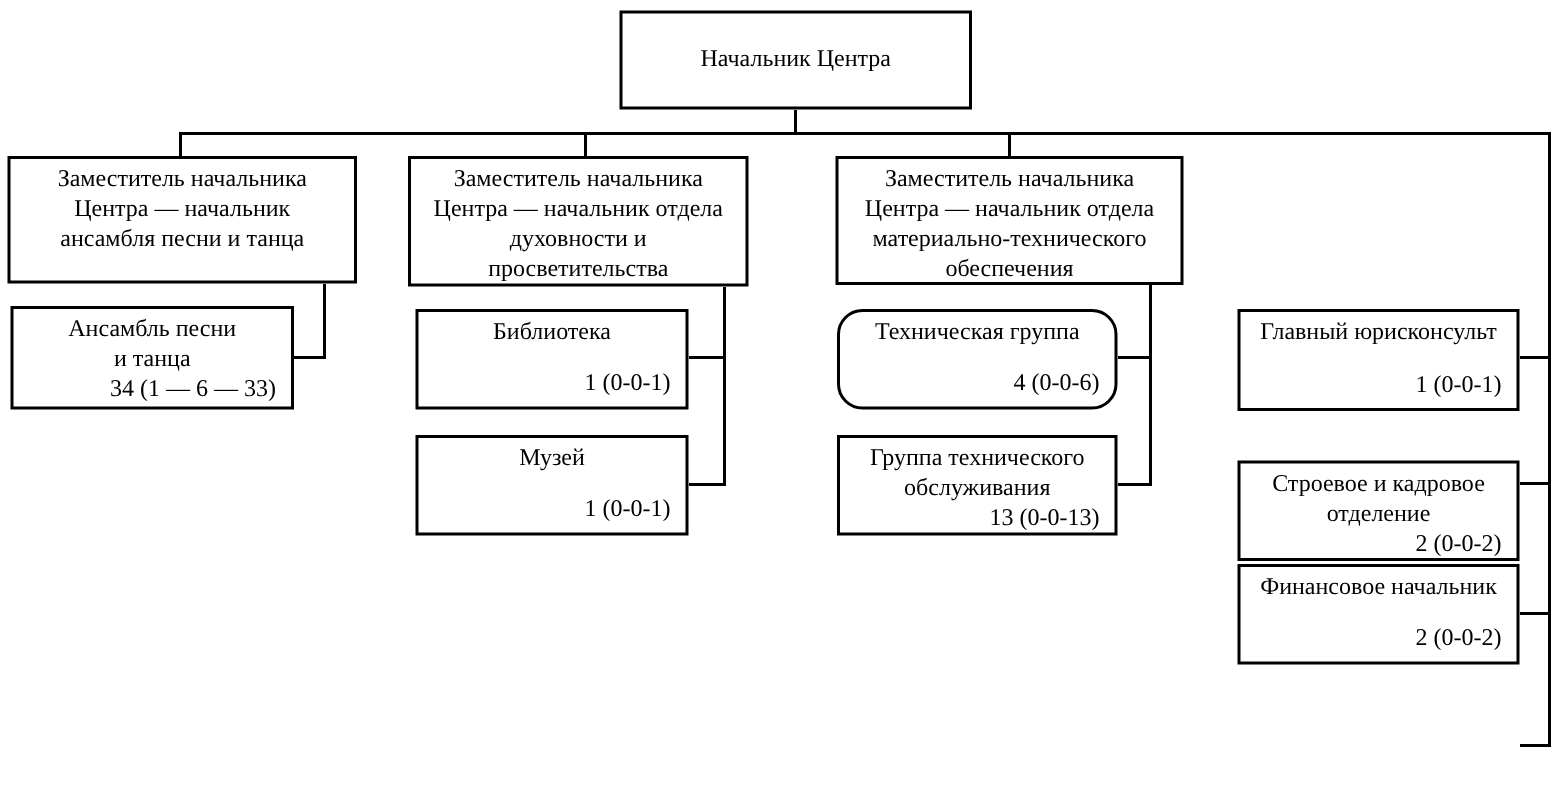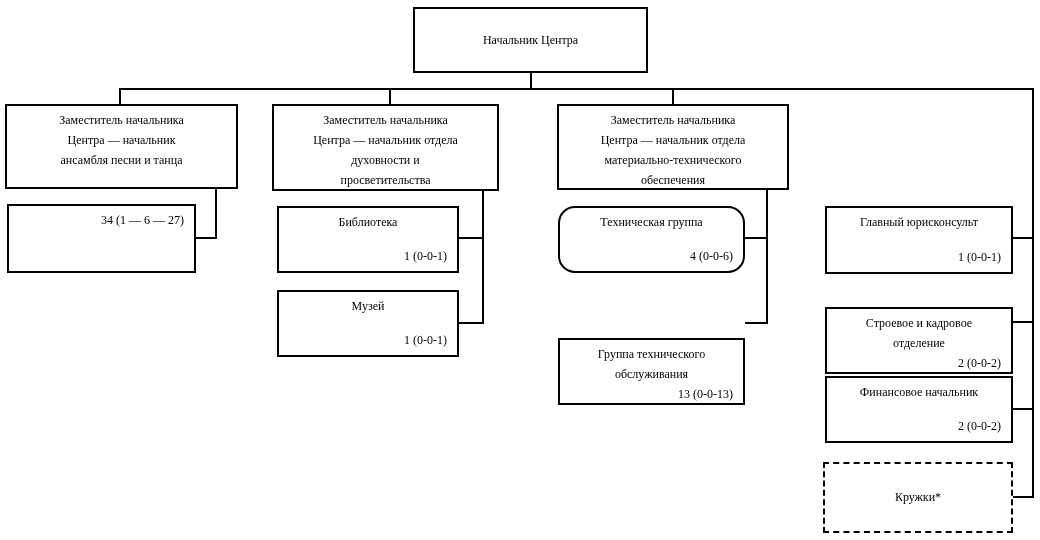--- a/index.html
+++ b/index.html
@@ -6,21 +6,21 @@
     margin: 0;
     padding: 0;
     background: #ffffff;
   }
   .canvas {
     position: relative;
     width: 1040px;
     height: 540px;
     background: #ffffff;
     font-family: "Liberation Serif", "DejaVu Serif", serif;
-    font-size: 12px;
+    font-size: 16px;
     color: #000000;
     overflow: hidden;
   }
   .wires {
     position: absolute;
     left: 0; top: 0;
     width: 1040px; height: 540px;
   }
   .node {
     position: absolute;
@@ -55,21 +55,21 @@
   }
   
   .pos-chief        { left: 413px; top: 7px;   width: 235px; height: 66px; }
   .pos-d-ensemble   { left: 5px;   top: 104px; width: 233px; height: 85px; }
   .pos-d-spiritual  { left: 272px; top: 104px; width: 227px; height: 87px; }
   .pos-d-logistics  { left: 557px; top: 104px; width: 232px; height: 86px; }
   .pos-ensemble     { left: 7px;   top: 204px; width: 189px; height: 69px; }
   .pos-library      { left: 277px; top: 206px; width: 182px; height: 67px; }
   .pos-museum       { left: 277px; top: 290px; width: 182px; height: 67px; align-items: center; }
   .pos-tech         { left: 558px; top: 206px; width: 187px; height: 67px; border-radius: 17px; }
-  .pos-maintenance  { left: 558px; top: 290px; width: 187px; height: 67px; margin-top: 48px; }
+  .pos-maintenance  { left: 558px; top: 290px; width: 187px; height: 67px; }
   .pos-legal        { left: 825px; top: 206px; width: 188px; height: 68px; align-items: center; }
   .pos-personnel    { left: 825px; top: 307px; width: 188px; height: 67px; }
   .pos-finance      { left: 825px; top: 376px; width: 188px; height: 67px; }
   .pos-clubs        { left: 823px; top: 462px; width: 190px; height: 71px; }
 </style>
 </head>
 <body>
 
 <div class="canvas">
 
@@ -110,21 +110,23 @@
   </div>
 
   <div class="node pos-d-logistics">
     <span class="node__label">Заместитель начальника
 Центра — начальник отдела
 материально-технического
 обеспечения</span>
   </div>
 
   <div class="node pos-ensemble">
-    <span class="node__value">34 (1 — 6 — 27)</span>
+    <span class="node__label">Ансамбль песни
+и танца</span>
+    <span class="node__value">34 (1 — 6 — 33)</span>
   </div>
 
   <div class="node pos-library">
     <span class="node__label">Библиотека</span>
     <span class="node__value">1 (0-0-1)</span>
   </div>
 
   <div class="node pos-museum">
     <span class="node__label">Музей</span>
     <span class="node__value">1 (0-0-1)</span>
@@ -150,17 +152,14 @@
     <span class="node__label">Строевое и кадровое
 отделение</span>
     <span class="node__value">2 (0-0-2)</span>
   </div>
 
   <div class="node pos-finance">
     <span class="node__label">Финансовое начальник</span>
     <span class="node__value">2 (0-0-2)</span>
   </div>
 
-  <div class="node node--center node--dashed pos-clubs">
-    <span class="node__label">Кружки*</span>
-  </div>
 
 </div>
 
 </body></html>

